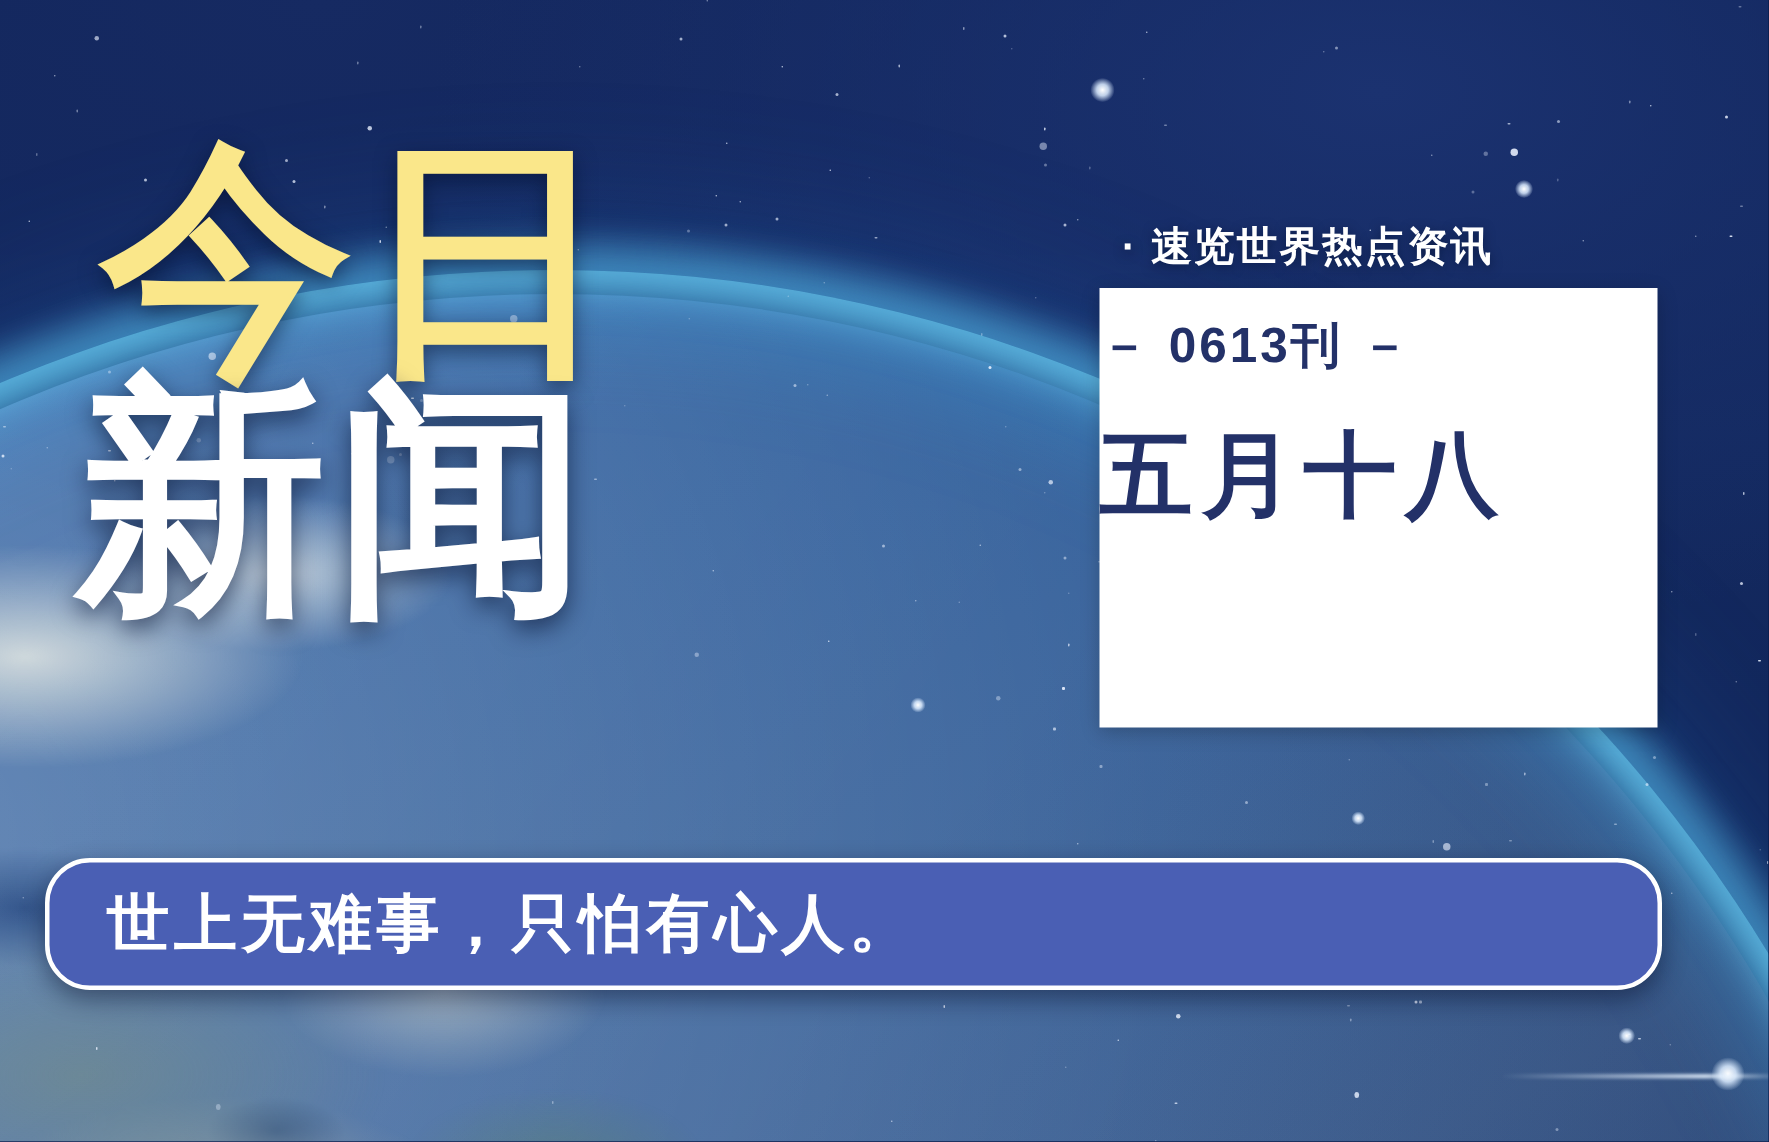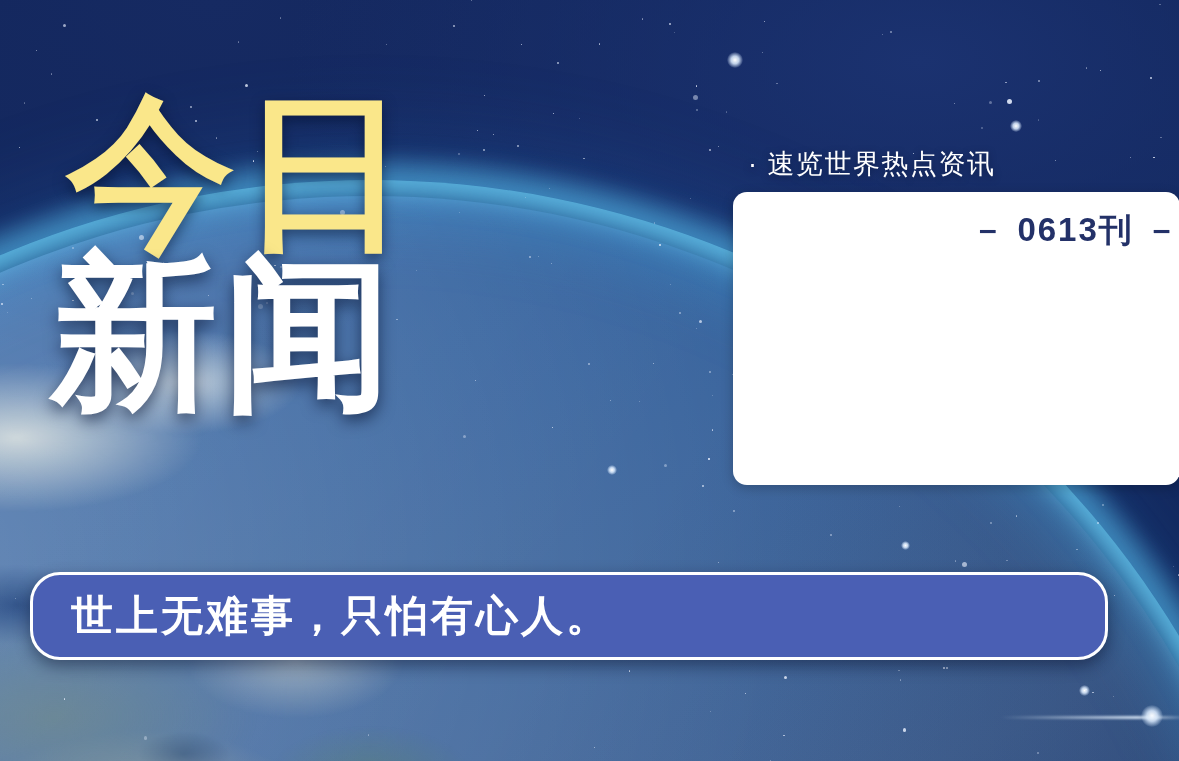--- a/index.html
+++ b/index.html
@@ -125,33 +125,32 @@
   
   .tagline{
     position:absolute;left:742px;top:146px;
     display:flex;align-items:baseline;white-space:nowrap;
   }
   .tag-num{
     color:#fae065;font-size:38px;font-weight:700;letter-spacing:0px;
     text-shadow:0 2px 7px rgba(4,14,44,.55);
   }
   .tag-rest{
-    color:#ffffff;font-size:27px;font-weight:400;letter-spacing:1.5px;margin-left:6px;
+    color:#ffffff;font-size:27px;font-weight:700;letter-spacing:1.5px;margin-left:6px;
     text-shadow:0 2px 7px rgba(4,14,44,.55);
   }
 
   
   .card{
     position:absolute;left:733px;top:192px;
-    width:447px;height:293px;
+    width:372px;height:293px;
     background:#ffffff;
     display:flex;flex-direction:column;
-    align-items:flex-end;justify-content:flex-start;
+    align-items:flex-start;justify-content:flex-start;
     box-shadow:0 3px 12px rgba(0,0,0,.22);
-    border-radius:14px;
   }
   .card-issue{
     margin-top:16px;
     color:#233168;font-size:33px;font-weight:700;letter-spacing:2px;white-space:nowrap;
   }
   .card-week{
     margin-top:20px;
     color:#233168;font-size:60px;font-weight:700;letter-spacing:6px;
   }
   .card-lunar{
@@ -394,19 +393,20 @@
     <div class="hl-line hl-bot">新闻</div>
   </div>
 
 
   <div class="tagline">
     <span class="tag-rest">· 速览世界热点资讯</span>
   </div>
 
   <div class="card">
     <div class="card-issue">－ 0613刊 －</div>
+    <div class="card-lunar">五月十八</div>
   </div>
 
   <div class="quote">
     <span class="quote-text">世上无难事，只怕有心人。</span>
   </div>
 
 </div>
 
 </body></html>

